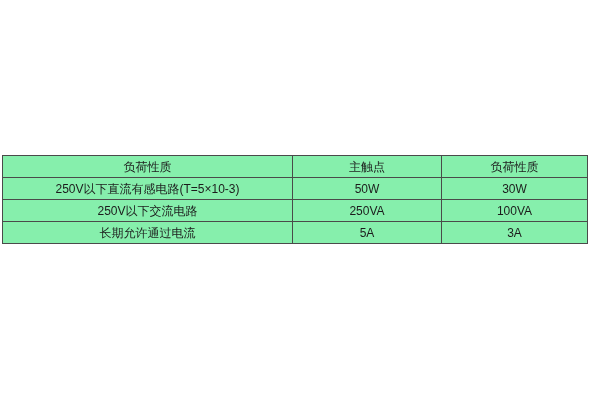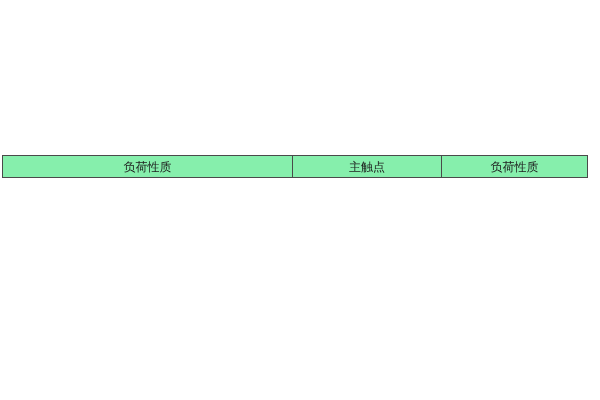--- a/index.html
+++ b/index.html
@@ -51,14 +51,29 @@
     <col class="col-signal">
   </colgroup>
   <thead>
     <tr>
       <th>负荷性质</th>
       <th>主触点</th>
       <th>负荷性质</th>
     </tr>
   </thead>
   <tbody>
+    <tr>
+      <td>250V以下直流有感电路(T=5×10-3)</td>
+      <td>50W</td>
+      <td>30W</td>
+    </tr>
+    <tr>
+      <td>250V以下交流电路</td>
+      <td>250VA</td>
+      <td>100VA</td>
+    </tr>
+    <tr>
+      <td>长期允许通过电流</td>
+      <td>5A</td>
+      <td>3A</td>
+    </tr>
   </tbody>
 </table>
 
 </body></html>

